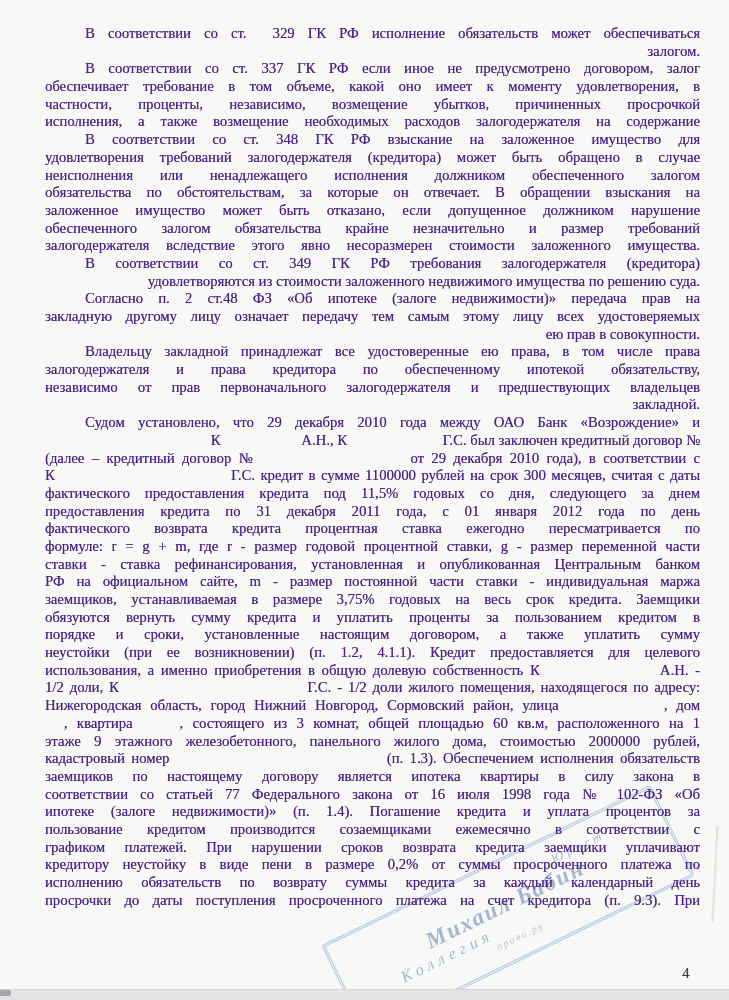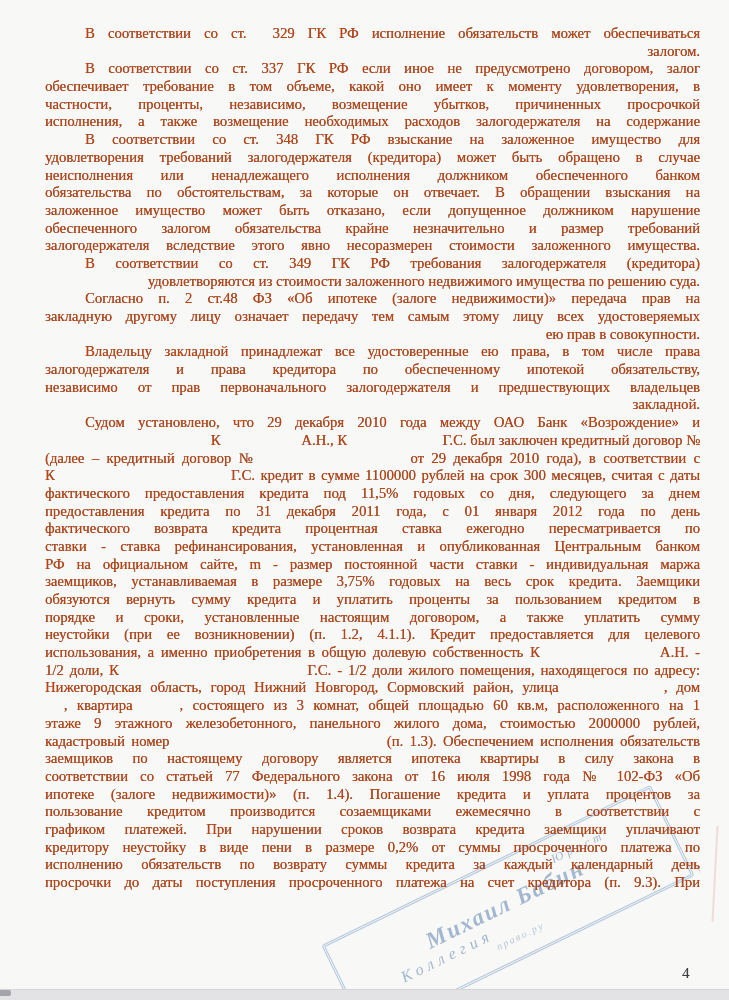--- a/index.html
+++ b/index.html
@@ -12,21 +12,21 @@
   }
   .page{position:absolute;inset:0;}
   
   .doc{
     position:absolute;left:45px;top:25px;width:655px;z-index:2;
   }
   .line{
     font-size:14.7px;
     line-height:17.7px;
     height:17.7px;
-    color:#c2410c;
+    color:#4c1d95;
     text-shadow:0.2px 0 0 rgba(30,30,35,0.65);
     white-space:normal;
   }
   .line.just{text-align:justify;text-align-last:justify;}
   .line.last{text-align:right;}
   .line.indent{text-indent:40px;}
   
   .stamp{
     position:absolute;left:325px;top:860px;width:360px;height:95px;
     transform:rotate(-26deg);
@@ -83,41 +83,42 @@
 
   <div class="doc" id="doc">
       <div class="line just indent">В соответствии со ст.&nbsp; 329 ГК РФ исполнение обязательств может обеспечиваться</div>
       <div class="line last">залогом.</div>
       <div class="line just indent">В соответствии со ст. 337 ГК РФ если иное не предусмотрено договором, залог</div>
       <div class="line just">обеспечивает требование в том объеме, какой оно имеет к моменту удовлетворения, в</div>
       <div class="line just">частности, проценты, независимо, возмещение убытков, причиненных просрочкой</div>
       <div class="line just">исполнения, а также возмещение необходимых расходов залогодержателя на содержание</div>
       <div class="line just indent">В соответствии со ст. 348 ГК РФ взыскание на заложенное имущество для</div>
       <div class="line just">удовлетворения требований залогодержателя (кредитора) может быть обращено в случае</div>
-      <div class="line just">неисполнения или ненадлежащего исполнения должником обеспеченного банком</div>
+      <div class="line just">неисполнения или ненадлежащего исполнения должником обеспеченного залогом</div>
       <div class="line just">обязательства по обстоятельствам, за которые он отвечает. В обращении взыскания на</div>
       <div class="line just">заложенное имущество может быть отказано, если допущенное должником нарушение</div>
       <div class="line just">обеспеченного залогом обязательства крайне незначительно и размер требований</div>
       <div class="line just">залогодержателя вследствие этого явно несоразмерен стоимости заложенного имущества.</div>
       <div class="line just indent">В соответствии со ст. 349 ГК РФ требования залогодержателя (кредитора)</div>
       <div class="line last">удовлетворяются из стоимости заложенного недвижимого имущества по решению суда.</div>
       <div class="line just indent">Согласно п. 2 ст.48 ФЗ «Об ипотеке (залоге недвижимости)» передача прав на</div>
       <div class="line just">закладную другому лицу означает передачу тем самым этому лицу всех удостоверяемых</div>
       <div class="line last">ею прав в совокупности.</div>
       <div class="line just indent">Владельцу закладной принадлежат все удостоверенные ею права, в том числе права</div>
       <div class="line just">залогодержателя и права кредитора по обеспеченному ипотекой обязательству,</div>
       <div class="line just">независимо от прав первоначального залогодержателя и предшествующих владельцев</div>
       <div class="line last">закладной.</div>
       <div class="line just indent">Судом установлено, что 29 декабря 2010 года между ОАО Банк «Возрождение» и</div>
       <div class="line last">К&nbsp;&nbsp;&nbsp;&nbsp;&nbsp;&nbsp;&nbsp;&nbsp;&nbsp;&nbsp;&nbsp;&nbsp;&nbsp;&nbsp;&nbsp;&nbsp;&nbsp;&nbsp;&nbsp;&nbsp;&nbsp;&nbsp;А.Н., К&nbsp;&nbsp;&nbsp;&nbsp;&nbsp;&nbsp;&nbsp;&nbsp;&nbsp;&nbsp;&nbsp;&nbsp;&nbsp;&nbsp;&nbsp;&nbsp;&nbsp;&nbsp;&nbsp;&nbsp;&nbsp;&nbsp;&nbsp;&nbsp;&nbsp;&nbsp;Г.С. был заключен кредитный договор №</div>
       <div class="line just">(далее – кредитный договор №&nbsp;&nbsp;&nbsp;&nbsp;&nbsp;&nbsp;&nbsp;&nbsp;&nbsp;&nbsp;&nbsp;&nbsp;&nbsp;&nbsp;&nbsp;&nbsp;&nbsp;&nbsp;&nbsp;&nbsp;&nbsp;от 29 декабря 2010 года), в соответствии с</div>
       <div class="line just">К&nbsp;&nbsp;&nbsp;&nbsp;&nbsp;&nbsp;&nbsp;&nbsp;&nbsp;&nbsp;&nbsp;&nbsp;&nbsp;&nbsp;&nbsp;&nbsp;&nbsp;&nbsp;&nbsp;&nbsp;&nbsp;&nbsp;&nbsp;&nbsp;&nbsp;&nbsp;&nbsp;&nbsp;&nbsp;&nbsp;&nbsp;&nbsp;Г.С. кредит в сумме 1100000 рублей на срок 300 месяцев, считая с даты</div>
       <div class="line just">фактического предоставления кредита под 11,5% годовых со дня, следующего за днем</div>
       <div class="line just">предоставления кредита по 31 декабря 2011 года, с 01 января 2012 года по день</div>
       <div class="line just">фактического возврата кредита процентная ставка ежегодно пересматривается по</div>
+      <div class="line just">формуле: r = g + m, где r - размер годовой процентной ставки, g - размер переменной части</div>
       <div class="line just">ставки - ставка рефинансирования, установленная и опубликованная Центральным банком</div>
       <div class="line just">РФ на официальном сайте, m - размер постоянной части ставки - индивидуальная маржа</div>
       <div class="line just">заемщиков, устанавливаемая в размере 3,75% годовых на весь срок кредита. Заемщики</div>
       <div class="line just">обязуются вернуть сумму кредита и уплатить проценты за пользованием кредитом в</div>
       <div class="line just">порядке и сроки, установленные настоящим договором, а также уплатить сумму</div>
       <div class="line just">неустойки (при ее возникновении) (п. 1.2, 4.1.1). Кредит предоставляется для целевого</div>
       <div class="line just">использования, а именно приобретения в общую долевую собственность К&nbsp;&nbsp;&nbsp;&nbsp;&nbsp;&nbsp;&nbsp;&nbsp;&nbsp;&nbsp;&nbsp;&nbsp;&nbsp;&nbsp;&nbsp;&nbsp;&nbsp;&nbsp;А.Н. -</div>
       <div class="line just">1/2 доли, К&nbsp;&nbsp;&nbsp;&nbsp;&nbsp;&nbsp;&nbsp;&nbsp;&nbsp;&nbsp;&nbsp;&nbsp;&nbsp;&nbsp;&nbsp;&nbsp;&nbsp;&nbsp;&nbsp;&nbsp;&nbsp;&nbsp;&nbsp;&nbsp;&nbsp;&nbsp;&nbsp;&nbsp;&nbsp;&nbsp;&nbsp;&nbsp;Г.С. - 1/2 доли жилого помещения, находящегося по адресу:</div>
       <div class="line just">Нижегородская область, город Нижний Новгород, Сормовский район, улица&nbsp;&nbsp;&nbsp;&nbsp;&nbsp;&nbsp;&nbsp;&nbsp;&nbsp;&nbsp;&nbsp;&nbsp;, дом</div>
       <div class="line just">&nbsp;&nbsp;, квартира&nbsp;&nbsp;&nbsp;&nbsp;&nbsp;, состоящего из 3 комнат, общей площадью 60 кв.м, расположенного на 1</div>

